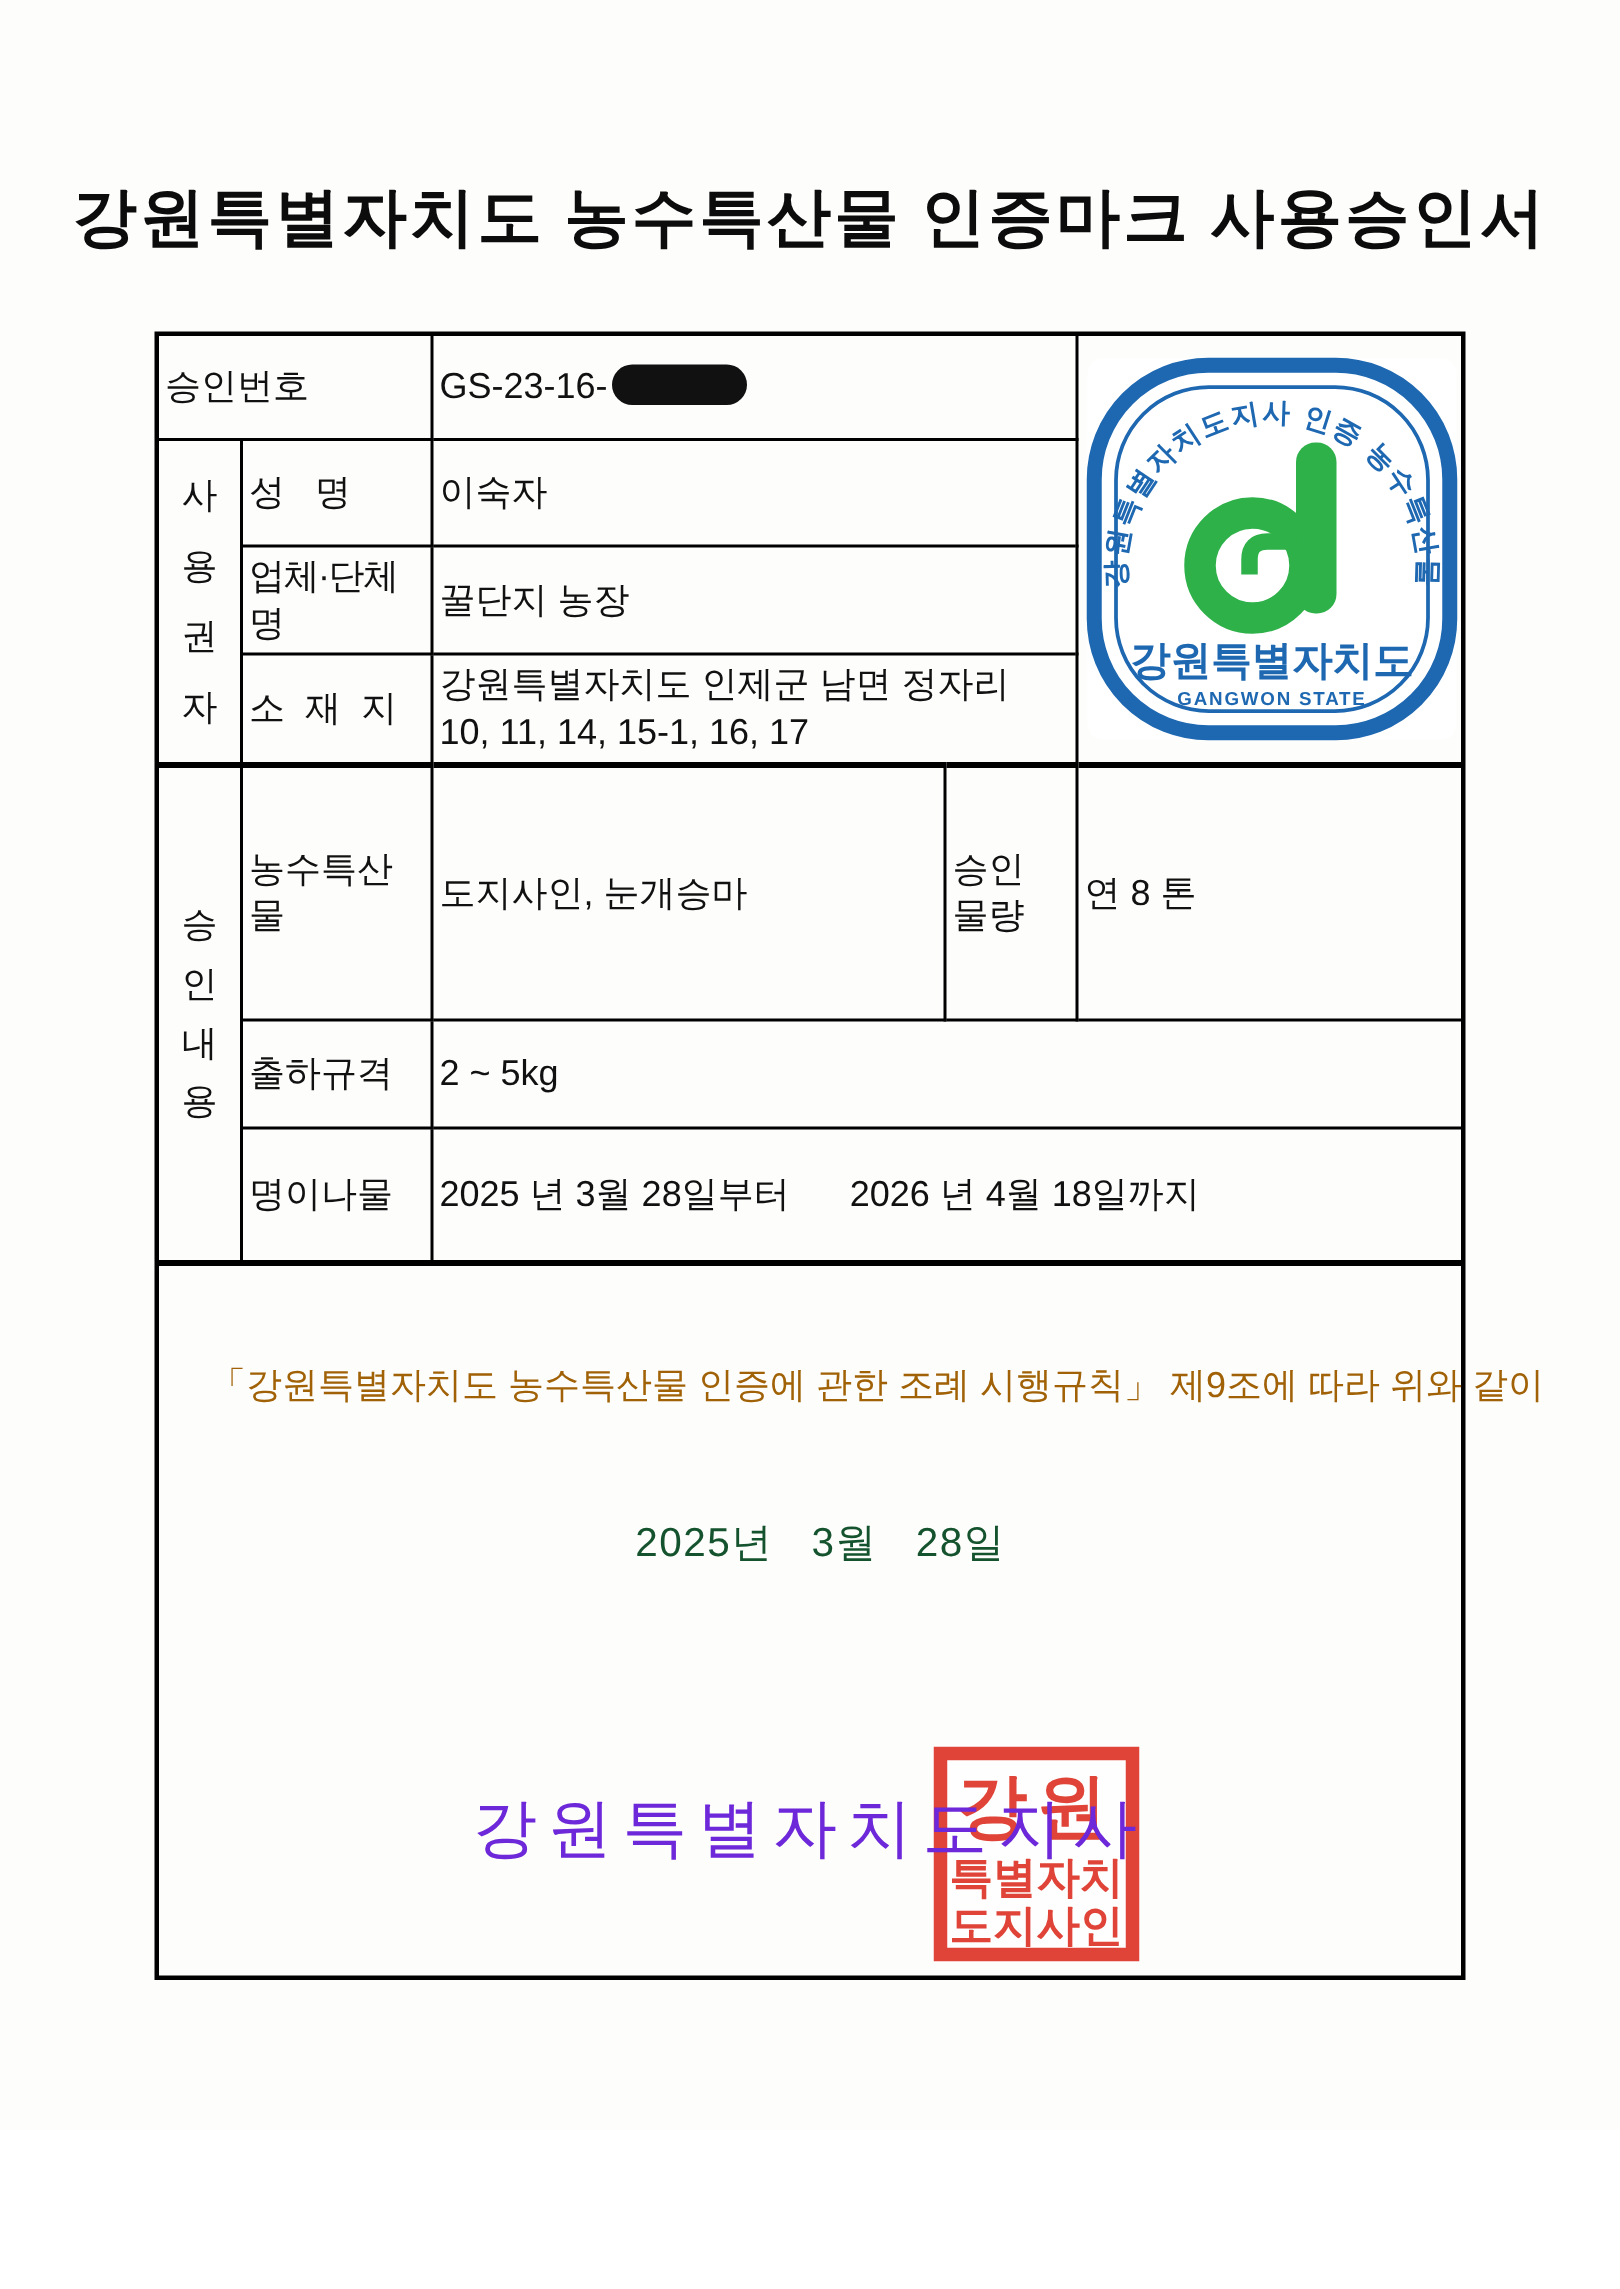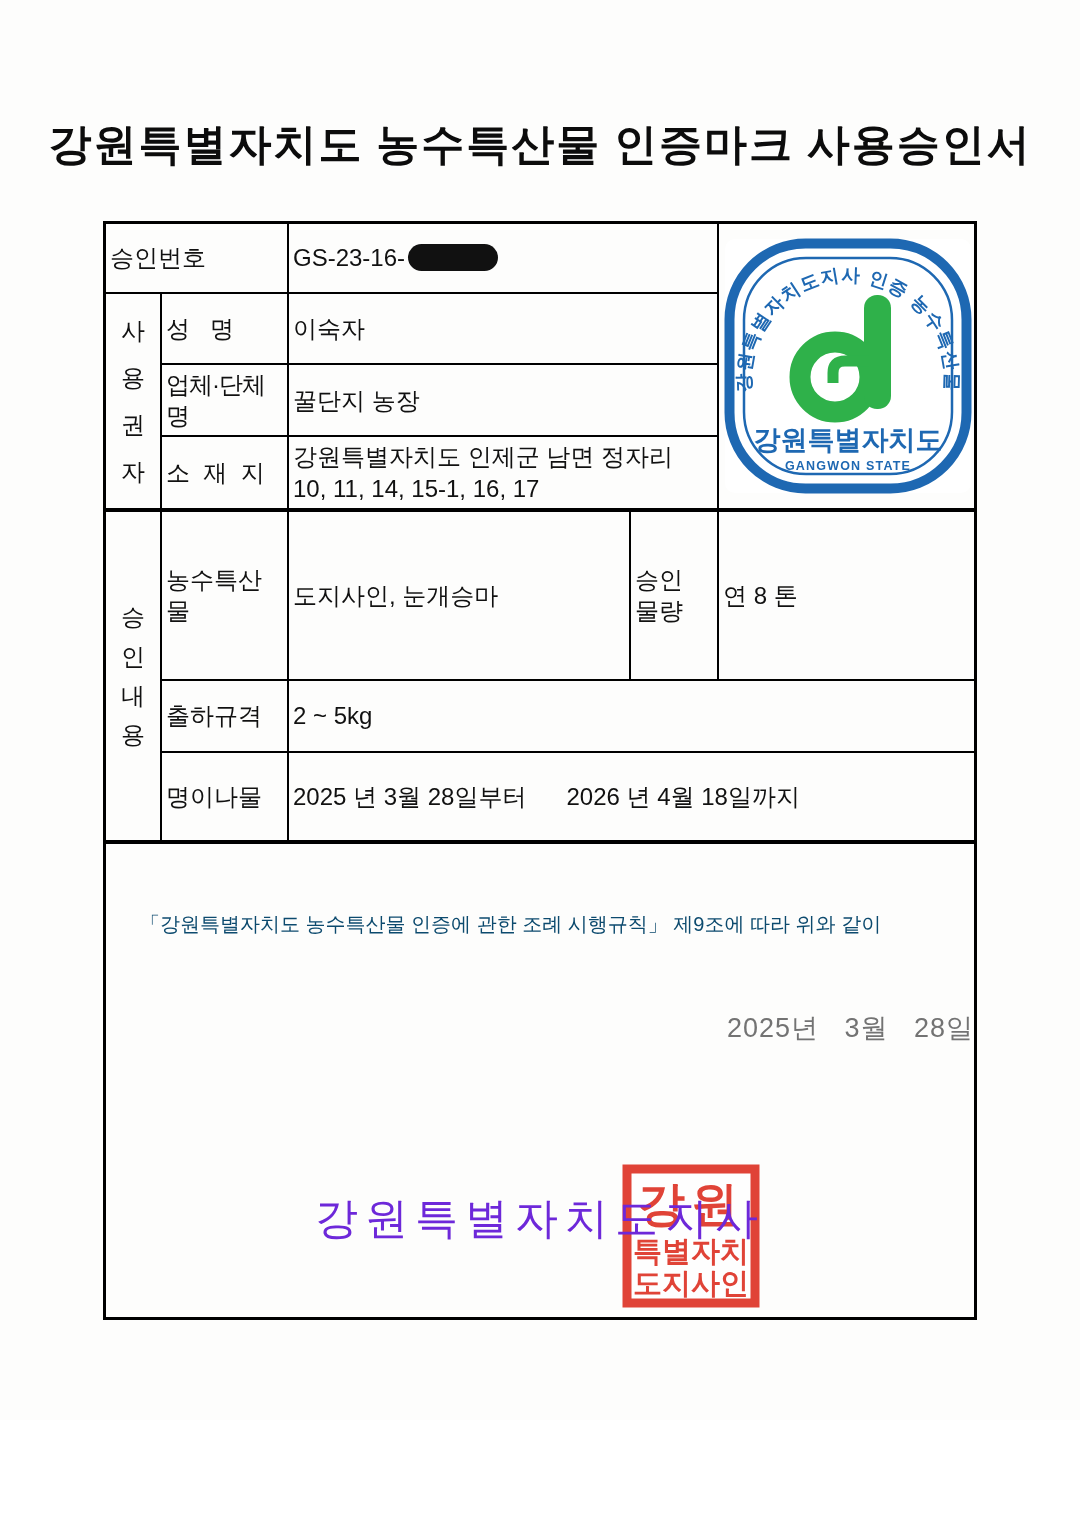--- a/index.html
+++ b/index.html
@@ -43,26 +43,26 @@
   .vstack.g8 { gap:8px; }
   .qtylbl { line-height:1.35; }
   .redact {
     display:inline-block; width:90px; height:27px;
     background:#111; border-radius:14px;
     vertical-align:-5px; margin-left:3px;
   }
   .logo-cell { vertical-align:middle; }
   .badge { display:block; margin:2px auto; }
   .bottom { position:relative; border-top:4px solid #000; flex:1; }
-  .para { margin:54px 20px 0; font-size:20px; line-height:52px; color:#0c4a6e; }
+  .para { margin:54px 20px 0; font-size:24px; line-height:52px; color:#a16207; }
   .para .l1 { display:block; text-indent:14px; white-space:pre; }
   .para .l2 { display:block; white-space:pre; }
   .date-line {
-    margin-top:60px; text-align:right;
-    font-size:27px; letter-spacing:1px; white-space:pre; color:#737373;padding-left:14px;
+    margin-top:60px; text-align:center;
+    font-size:27px; letter-spacing:1px; white-space:pre; color:#14532d;padding-left:14px;
   }
   .signer {
     position:absolute; top:346px; left:0; width:100%;
     text-align:center; z-index:2;
     font-family:"Liberation Serif","DejaVu Serif",serif;
     font-size:43px; letter-spacing:7px; color:#6d28d9;
   }
   .stamp { position:absolute; left:516px; top:320px; z-index:1; opacity:0.95; }
 </style>
 </head>

